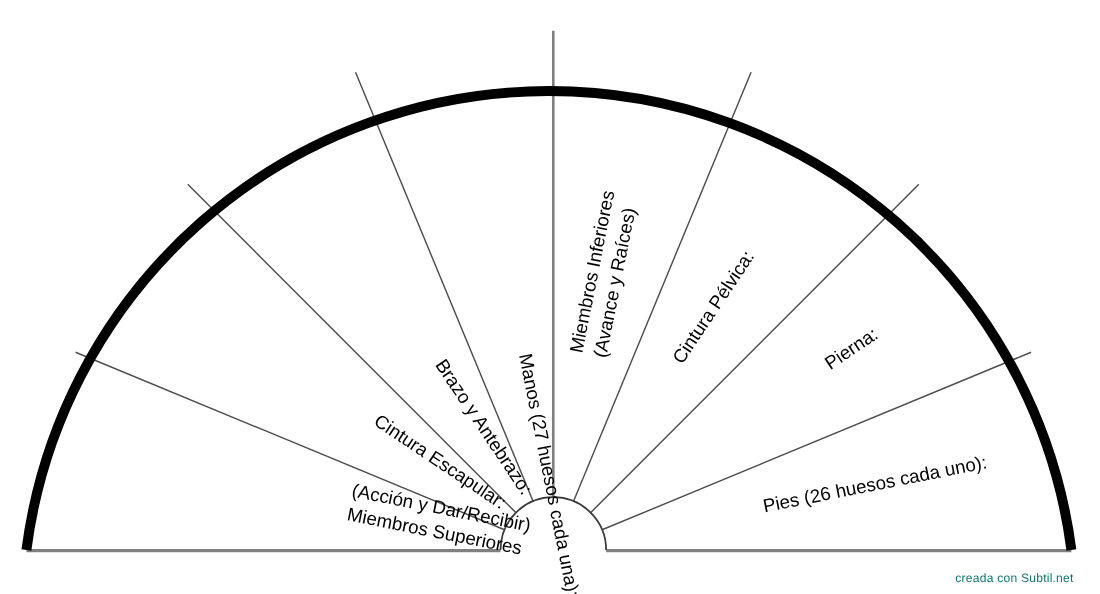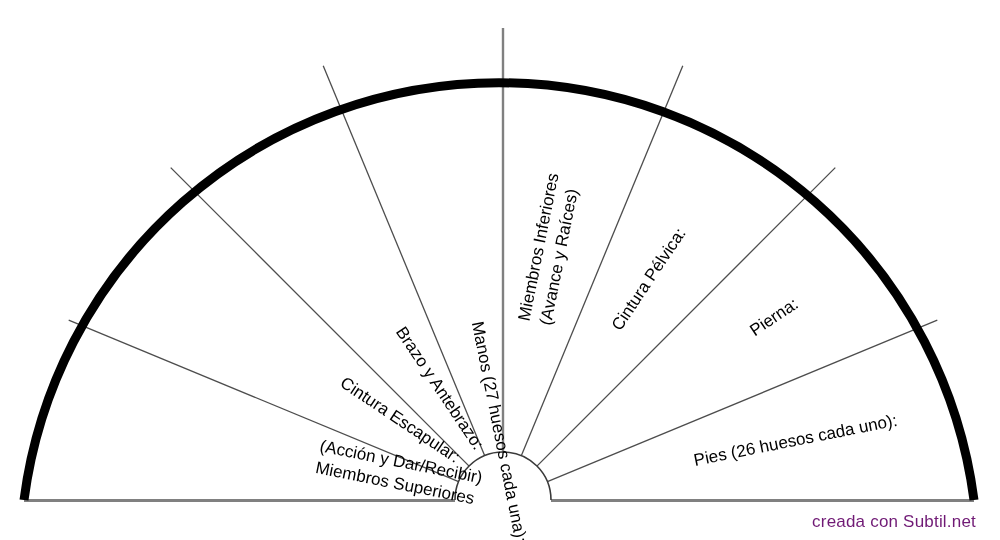--- a/index.html
+++ b/index.html
@@ -32,22 +32,22 @@
     font-family: "Liberation Sans", sans-serif;
     fill: #000000;
     font-size: 17px;
     white-space: pre;
   }
   #footer-credit {
     position: absolute;
     right: 24px;
     bottom: 8px;
     font-family: "Liberation Sans", sans-serif;
-    font-size: 17px;
-    color: #701a75;
+    font-size: 11px;
+    color: #0f766e;
     letter-spacing: 0.2px;
     user-select: none;
     text-align: right;
   }
 </style>
 </head>
 <body>
 
 <div id="stage">
 

